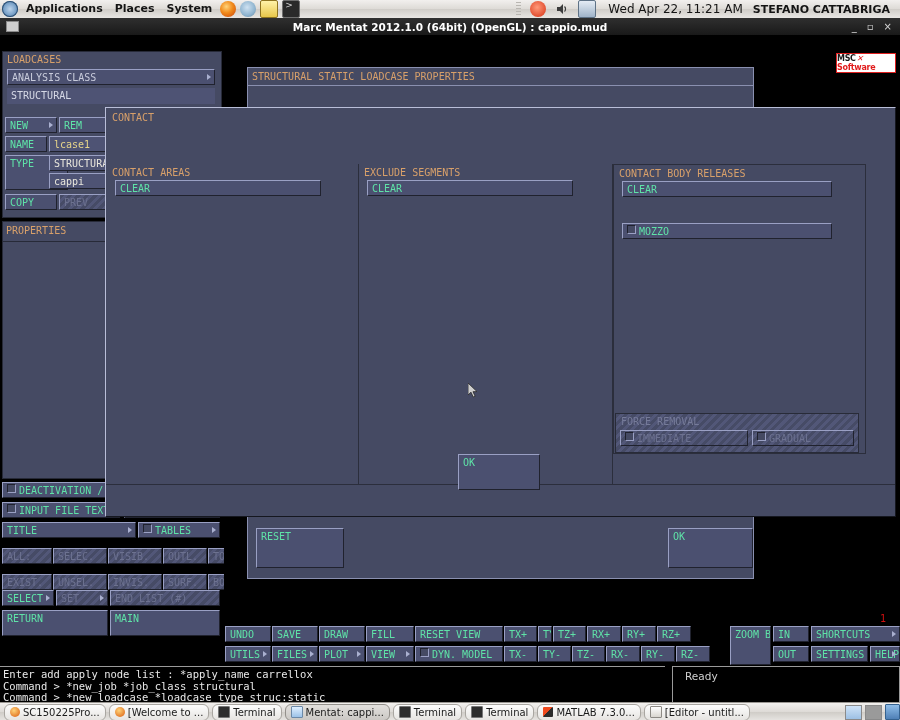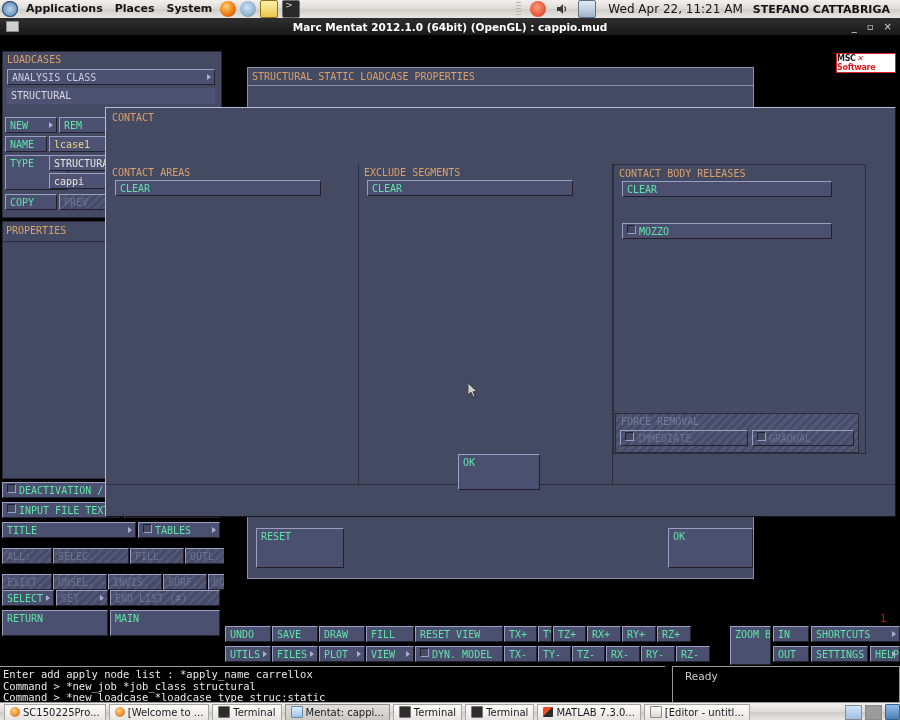--- a/index.html
+++ b/index.html
@@ -105,21 +105,21 @@
   .hsep{position:absolute;height:1px;background:#2b2e3c;}
 
   .cursor-arrow{position:absolute;width:11px;height:16px;pointer-events:none;}
 
   
   .taskbar{position:absolute;left:0;top:702px;width:900px;height:18px;
      background:linear-gradient(180deg,#f2f0ee 0%,#dedbd7 48%,#cfccc7 50%,#e8e6e3 100%);
      border-top:1px solid #9a9792;display:flex;align-items:center;gap:2px;padding-left:4px;
      font-family:"DejaVu Sans","Liberation Sans",sans-serif;font-size:10px;color:#1a1a1a;}
   .tbtn{height:15px;display:flex;align-items:center;gap:3px;padding:0 5px;
-     background:linear-gradient(180deg,#fdfdfd,#e6e4e1);border:1px solid #a9a6a1;border-radius:0;
+     background:linear-gradient(180deg,#fdfdfd,#e6e4e1);border:1px solid #a9a6a1;border-radius:6px;
      white-space:nowrap;max-width:112px;overflow:hidden;}
   .tbtn.active{background:linear-gradient(180deg,#e2e0dd,#cbc8c4);border-color:#93908b;}
   .tbi{width:10px;height:10px;flex:0 0 auto;border-radius:1px;}
   .tb-ff{background:radial-gradient(circle at 40% 35%,#ffd37a,#d95a0c);border-radius:50%;}
   .tb-t{background:#2d2d2d;border:1px solid #777;}
   .tb-m{background:linear-gradient(180deg,#dfefff,#9cc2e8);border:1px solid #6b89a8;}
   .tb-ml{background:linear-gradient(135deg,#f04a1e 0 50%,#2b2b2b 50% 100%);}
   .tb-ed{background:linear-gradient(180deg,#fff,#d9d6d0);border:1px solid #8d8a85;}
   .tb-right{margin-left:auto;display:flex;align-items:center;gap:3px;padding-right:4px;}
   .ws{width:15px;height:13px;border:1px solid #8a8a8a;}
@@ -220,22 +220,22 @@
             <span>TITLE</span>
             <span class="arrow"></span>
           </div>
           <div class="mbtn" style="position:absolute;left:138px;top:40px;width:82px;">
             <span class="chk"></span><span>TABLES</span>
             <span class="arrow"></span>
           </div>
 
           <div id="rowAll" class="btrow" style="top:66px;left:2px;">
               <div class="mbtn disabled" style="width: 50px;"><span>ALL:</span></div>
-              <div class="mbtn disabled" style="width: 76px;"><span>SELEC.</span></div>
-              <div class="mbtn disabled" style="width: 54px;"><span>FILL.</span></div>
+              <div class="mbtn disabled" style="width: 54px;"><span>SELEC.</span></div>
+              <div class="mbtn disabled" style="width: 54px;"><span>VISIB.</span></div>
               <div class="mbtn disabled" style="width: 44px;"><span>OUTL.</span></div>
               <div class="mbtn disabled" style="width: 38px;"><span>TOP</span></div>
             </div>
           <div id="rowExist" class="btrow" style="top:92px;left:2px;">
               <div class="mbtn disabled" style="width: 50px;"><span>EXIST.</span></div>
               <div class="mbtn disabled" style="width: 54px;"><span>UNSEL.</span></div>
               <div class="mbtn disabled" style="width: 54px;"><span>INVIS.</span></div>
               <div class="mbtn disabled" style="width: 44px;"><span>SURF.</span></div>
               <div class="mbtn disabled" style="width: 38px;"><span>BOT.</span></div>
             </div>

